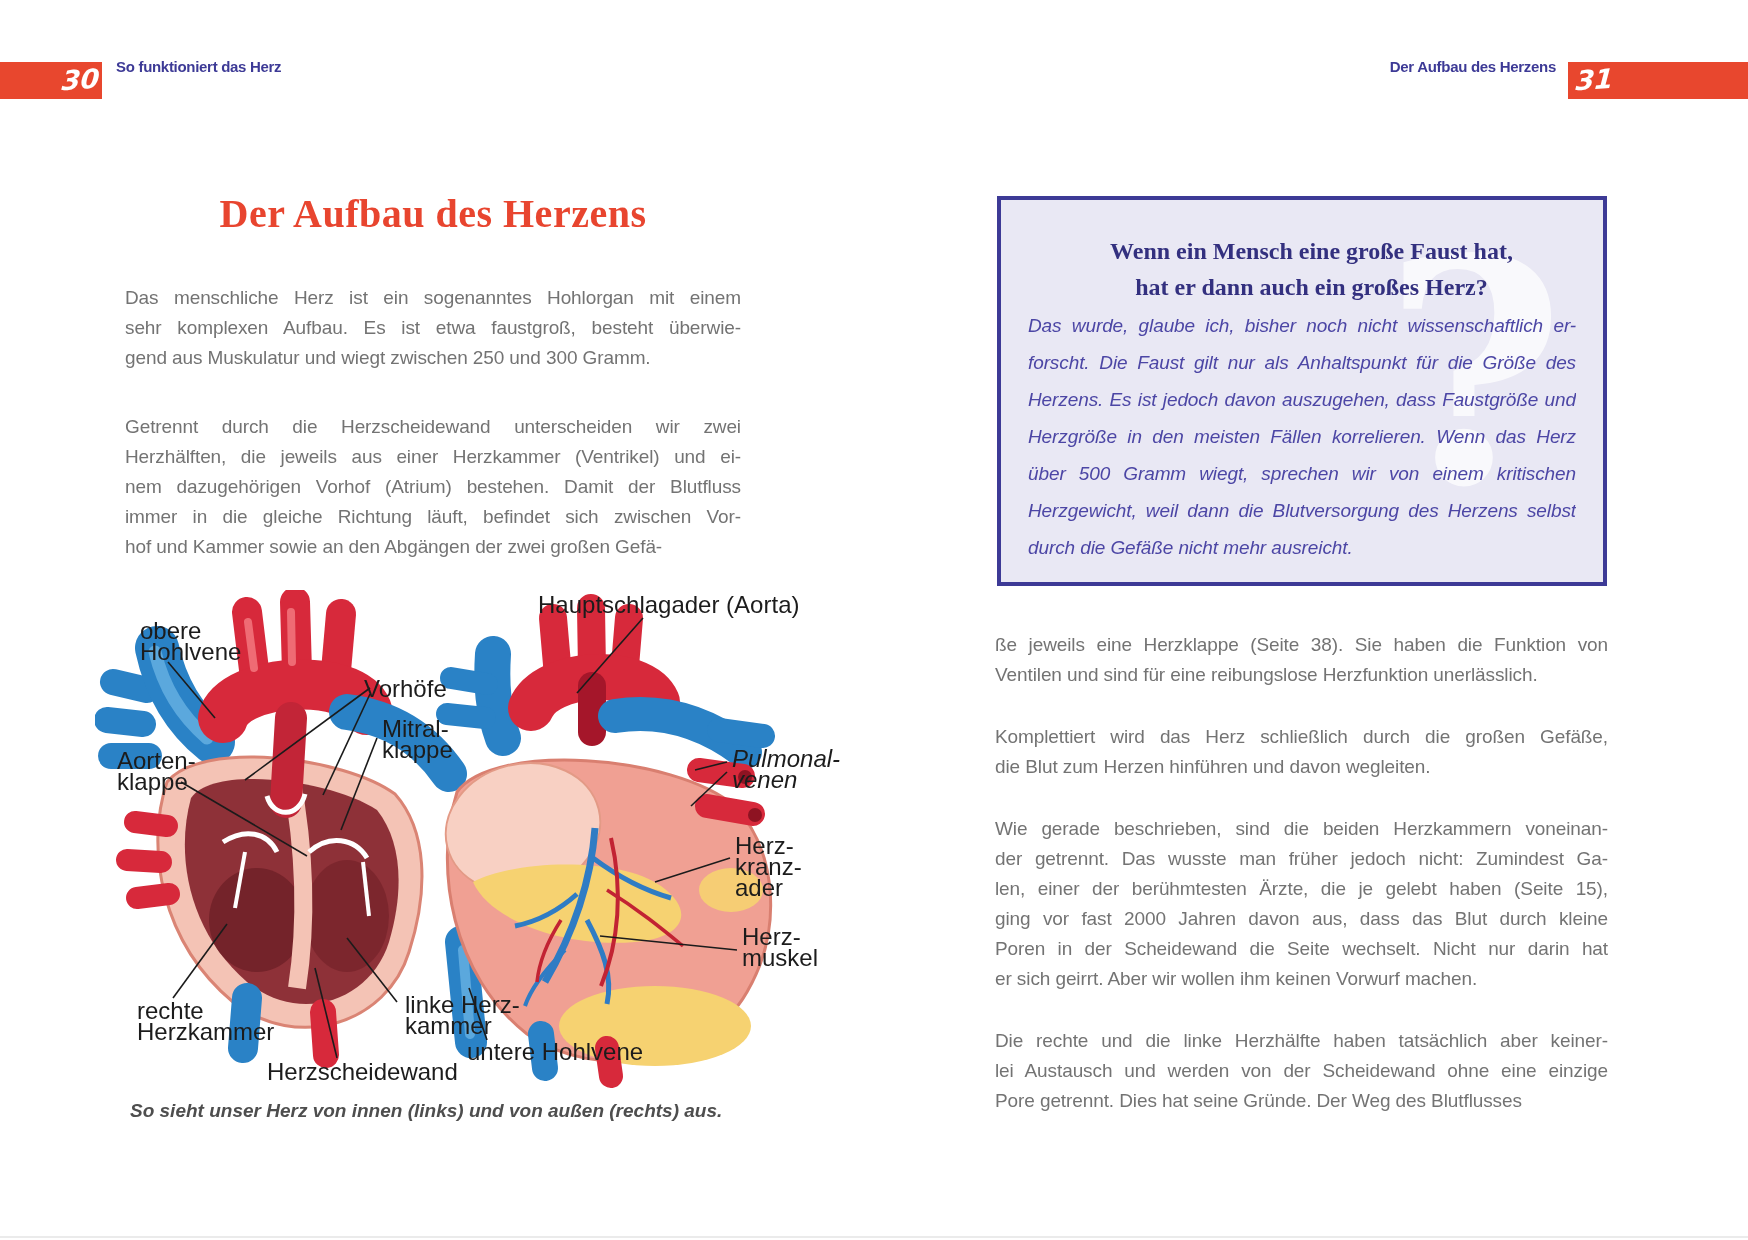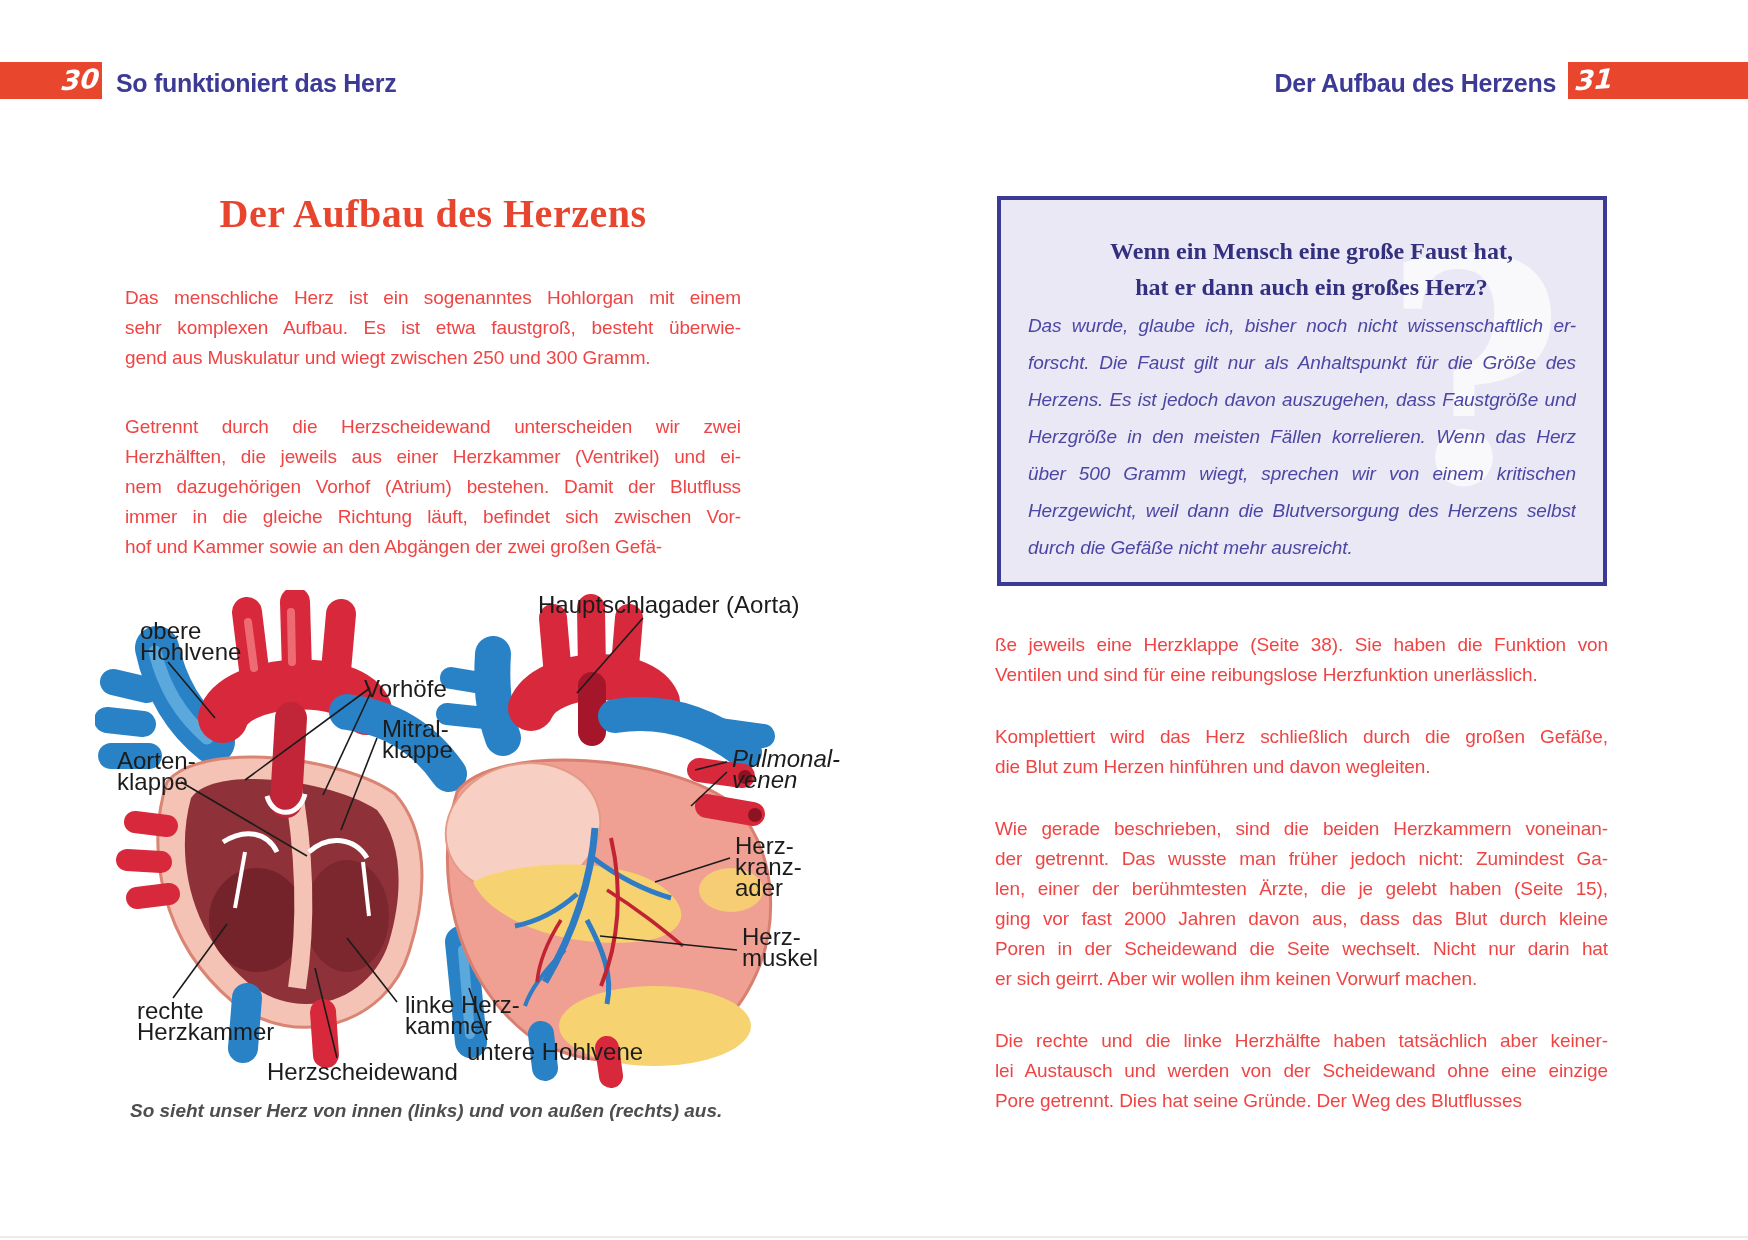--- a/index.html
+++ b/index.html
@@ -15,32 +15,32 @@
   #bar-right { left:1568px; width:180px; }
   .pagenum {
     position:absolute; top:64px; color:#ffffff;
     font-family:"DejaVu Sans", sans-serif;
     font-size:27px; font-weight:bold; font-style:italic;
     transform:skewX(-8deg) rotate(-4deg);
   }
   #pagenum-left  { left:62px; }
   #pagenum-right { left:1576px; }
   .runhead {
-    position:absolute; top:69px;
-    font-size:25px; font-weight:bold; color:#3d3a96; letter-spacing:-0.3px;
+    position:absolute; top:58px;
+    font-size:15px; font-weight:bold; color:#3d3a96; letter-spacing:-0.3px;
   }
   #runhead-left  { left:116px; }
   #runhead-right { right:192px; }
   
   #left-title {
     position:absolute; left:125px; top:190px; width:616px;
     text-align:center; font-family:"Liberation Serif", serif;
     font-size:40px; font-weight:bold; color:#e8452f; letter-spacing:0.5px;
   }
-  .body-block { position:absolute; font-size:19px; line-height:30px; letter-spacing:-0.1px; color:#ef4444; }
+  .body-block { position:absolute; font-size:19px; line-height:30px; letter-spacing:-0.1px; color:#737373; }
   #left-para1 { left:125px; top:283px; width:616px; }
   #left-para2 { left:125px; top:412px; width:616px; }
   .jline { text-align:justify; text-align-last:justify; height:30px; overflow:hidden; }
   .jline.last { text-align-last:left; }
   
   #figure { position:absolute; left:95px; top:590px; width:720px; height:515px; }
   #figure svg { position:absolute; left:0; top:0; }
   .fig-label {
     position:absolute; font-size:24px; line-height:21px;
     white-space:pre-line; color:#1c1c1c;

